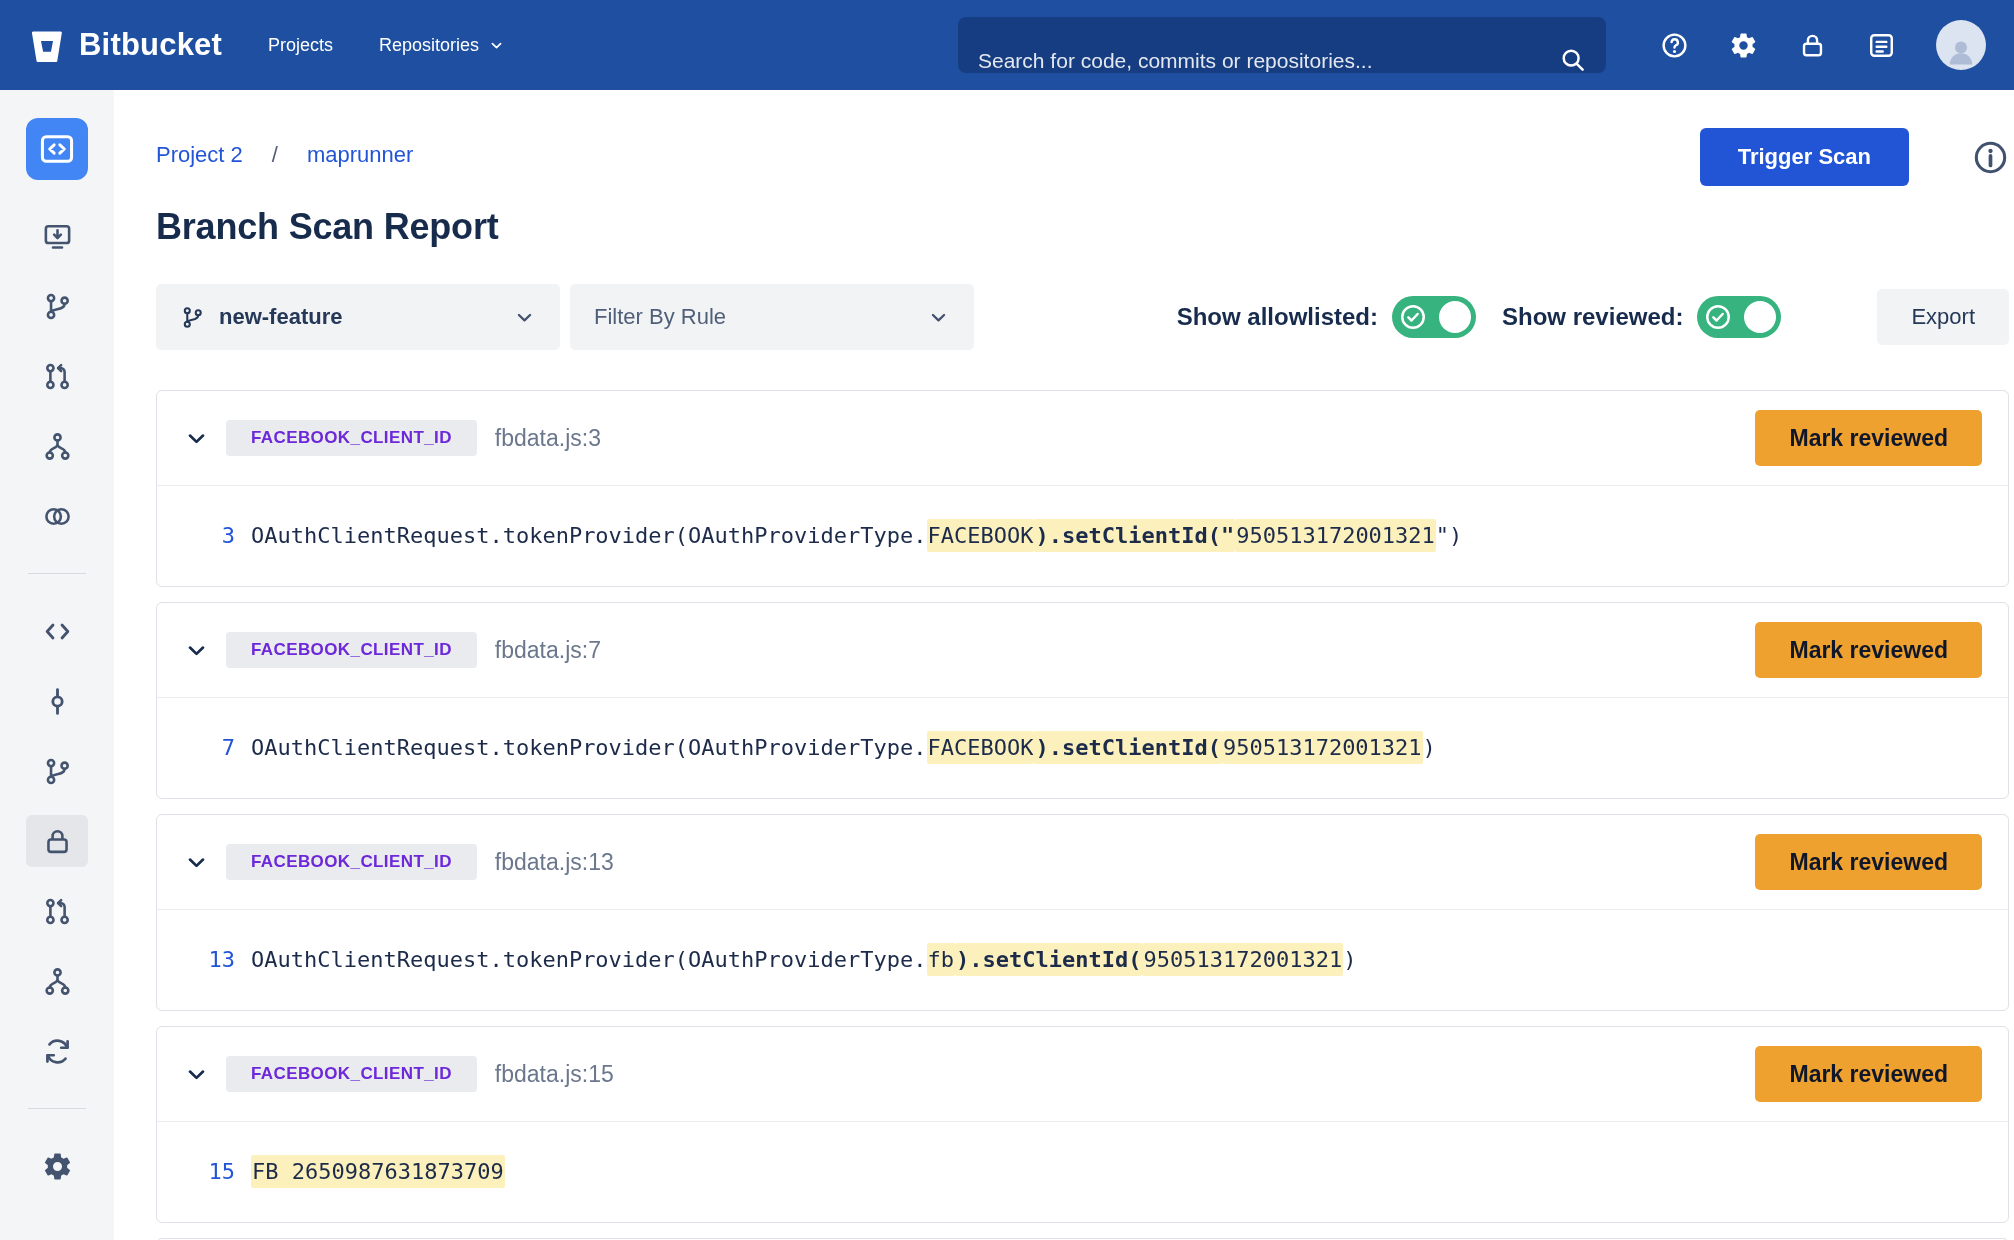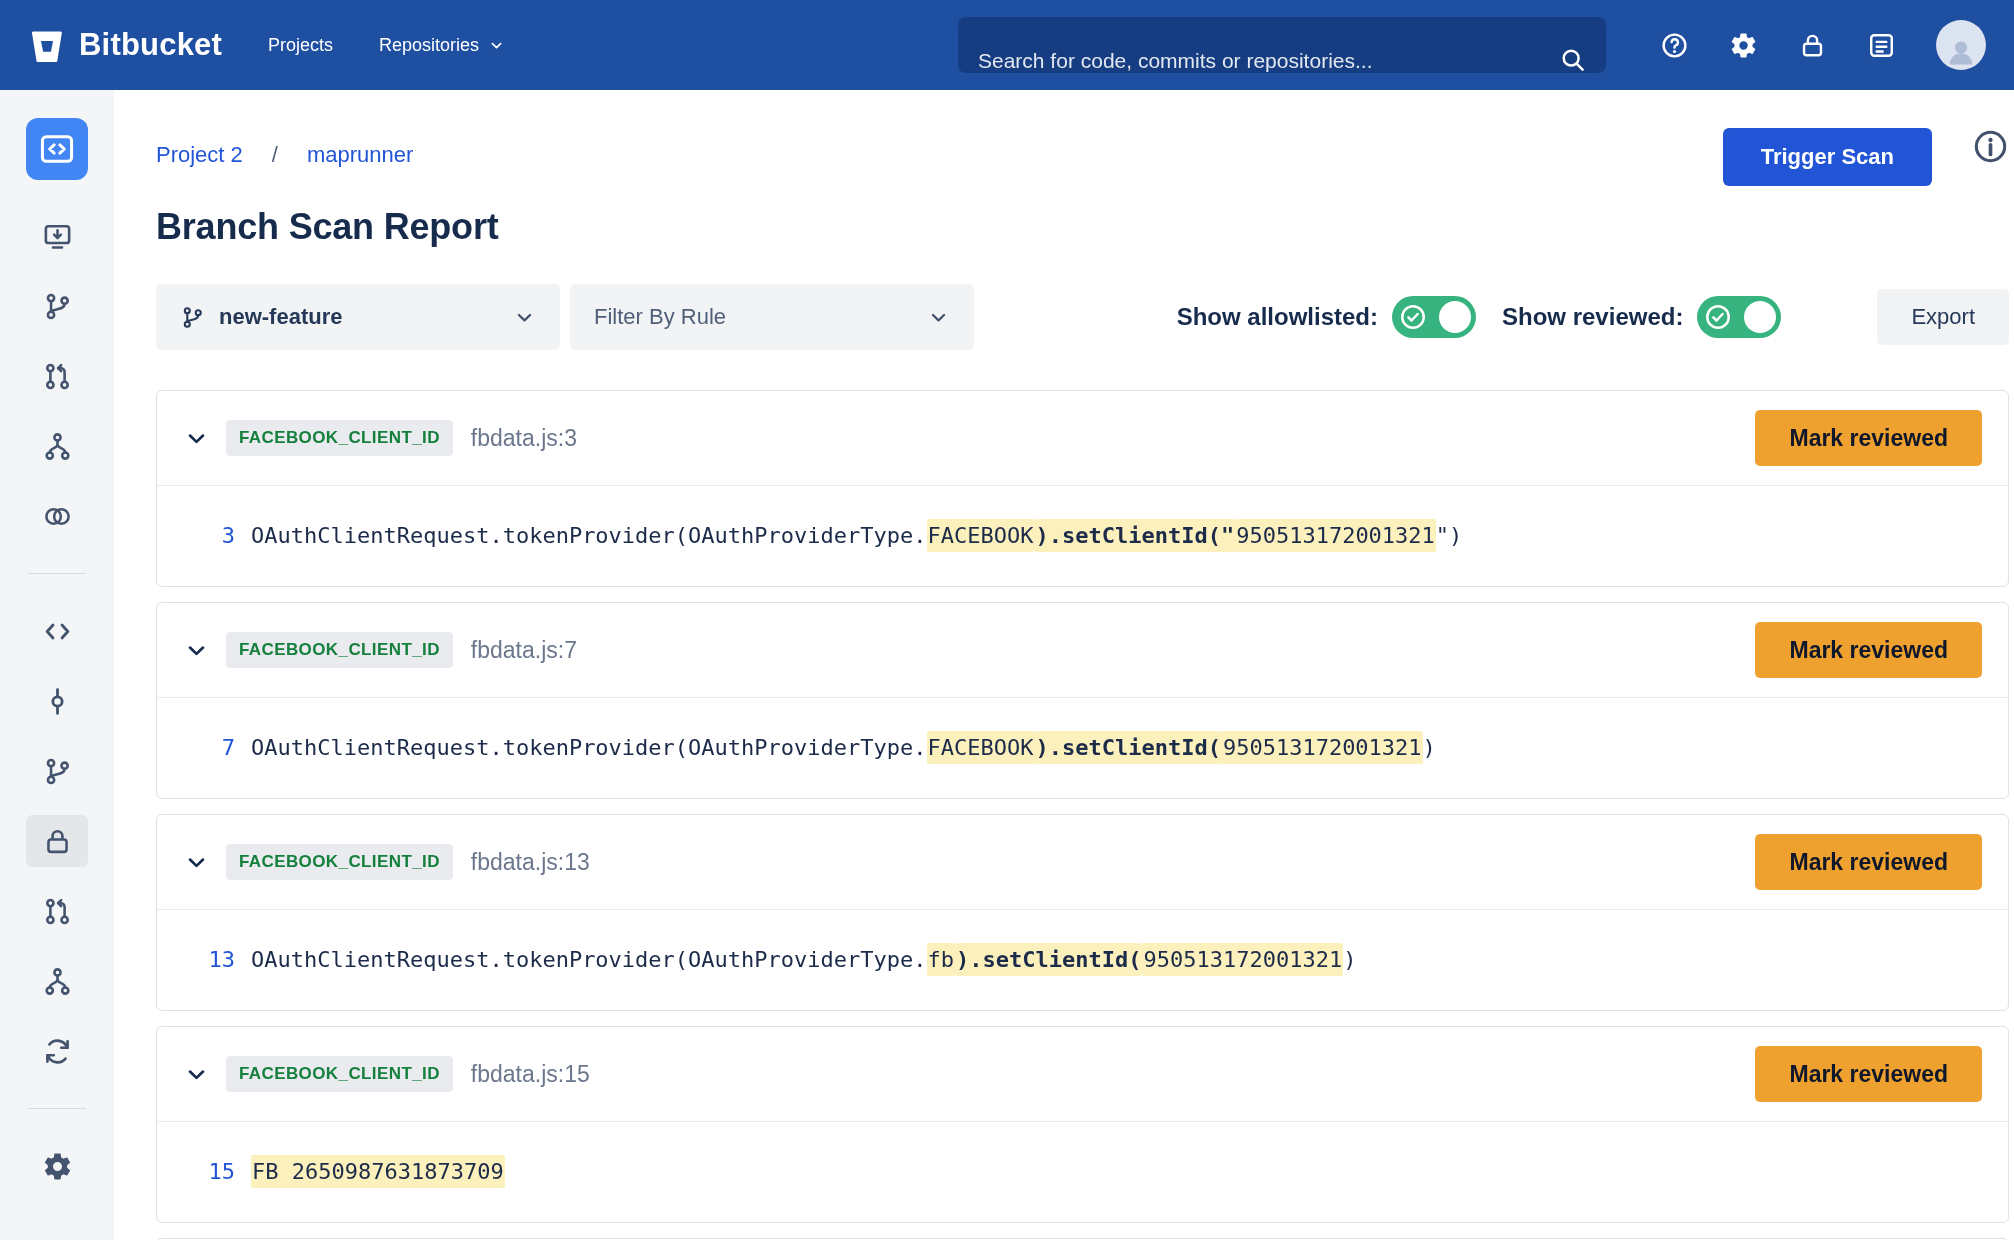--- a/index.html
+++ b/index.html
@@ -38,21 +38,21 @@
   .side-item svg{width:31px;height:31px}
   .side-item.active{background:#E4E6EA}
   .side-divider{width:58px;height:1px;background:#D7DAE0;margin:22px 0}
 
   
   .main{flex:1;padding:0 5px 0 42px;background:#fff}
   .head-row{margin-top:38px;display:flex;align-items:flex-start}
   .breadcrumb{font-size:22px;margin-top:14px;display:flex;gap:29px}
   .breadcrumb .crumb{color:#2155D6;cursor:pointer}
   .breadcrumb .sep{color:#505F79}
-  .head-actions{margin-left:auto;display:flex;gap:40px}
+  .head-actions{margin-left:auto;display:flex;align-items:center;gap:63px}
   .btn-primary{background:#2155D6;color:#fff;font-weight:700;font-size:22px;border:0;border-radius:6px;
     height:58px;padding:0 38px;cursor:pointer;font-family:inherit}
   .info-btn{width:37px;height:37px;color:#42526E;cursor:pointer}
   .page-title{font-size:36px;font-weight:700;color:#172B4D;margin-top:20px;letter-spacing:-.2px}
 
   
   .filter-row{margin-top:36px;display:flex;align-items:center}
   .dd{width:404px;height:66px;background:#F2F3F5;border-radius:5px;display:flex;align-items:center;
     padding:0 24px;gap:14px;cursor:pointer}
   .dd + .dd{margin-left:10px}
@@ -69,22 +69,22 @@
   .toggle .knob{position:absolute;right:5px;top:5px;width:32px;height:32px;border-radius:50%;background:#fff}
   .gap-lbl{margin-left:26px}
   .btn-export{margin-left:96px;height:56px;padding:0 34px;background:#F2F3F5;border:0;border-radius:5px;
     font-size:22px;color:#253858;cursor:pointer;font-family:inherit}
 
   
   .findings{margin-top:40px}
   .card{border:1px solid #DFE1E6;border-radius:6px;margin-bottom:15px;background:#fff}
   .card-head{height:94px;display:flex;align-items:center;padding:0 26px}
   .chev-btn{width:27px;height:27px;color:#172B4D;cursor:pointer;flex-shrink:0}
-  .badge{margin-left:16px;background:#E9EBEE;color:#15803d;font-size:17px;font-weight:700;
-    letter-spacing:.4px;padding:8px 13px;border-radius:4px;white-space:nowrap}
+  .badge{margin-left:16px;background:#E9EBEE;color:#6d28d9;font-size:17px;font-weight:700;
+    letter-spacing:.4px;padding:8px 25px;border-radius:4px;white-space:nowrap}
   .loc{margin-left:18px;font-size:23px;color:#6B778C}
   .mark-btn{margin-left:auto;background:#EFA12F;border:0;border-radius:5px;height:56px;padding:0 34px;
     font-size:23px;font-weight:700;color:#0f172a;cursor:pointer;font-family:inherit;white-space:nowrap}
   .card-code{border-top:1px solid #EBECF0;padding:37px 0;display:flex;align-items:baseline;
     font-family:"DejaVu Sans Mono",monospace;font-size:22px;line-height:26px;color:#1C2B4A}
   .lineno{width:78px;text-align:right;color:#2155D6;flex-shrink:0}
   .code{margin-left:16px;white-space:pre}
   .code .hl{background:#FCF0BC;padding:4px 1px;border-radius:2px}
   .code .b{font-weight:700}
 </style>

